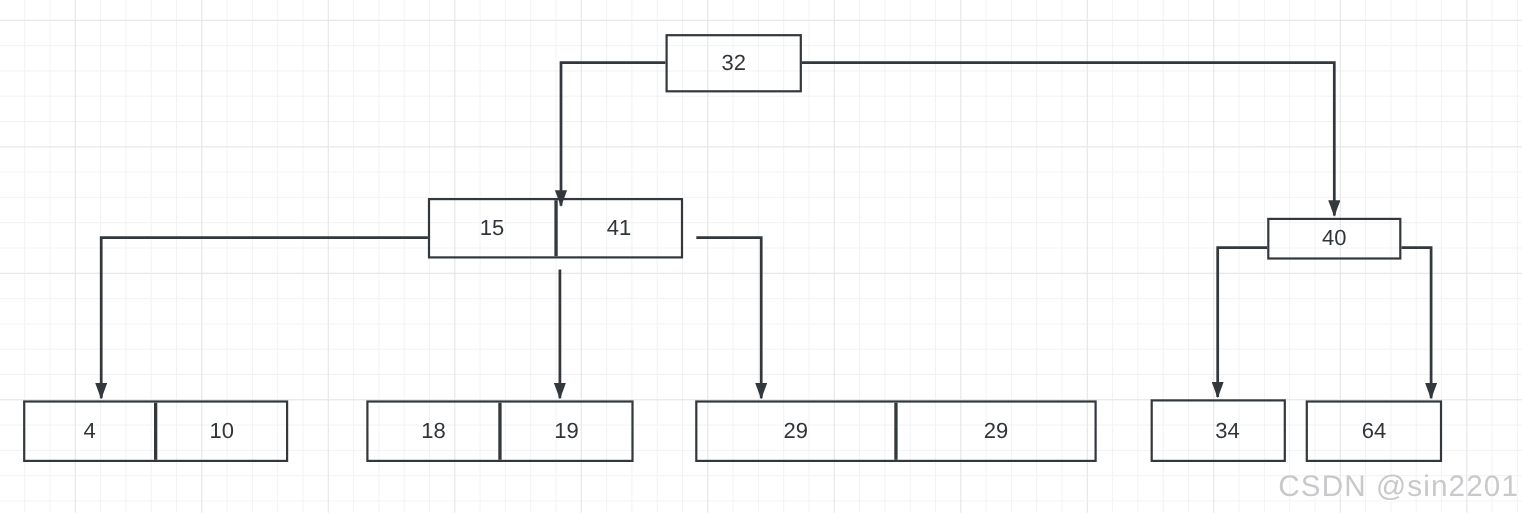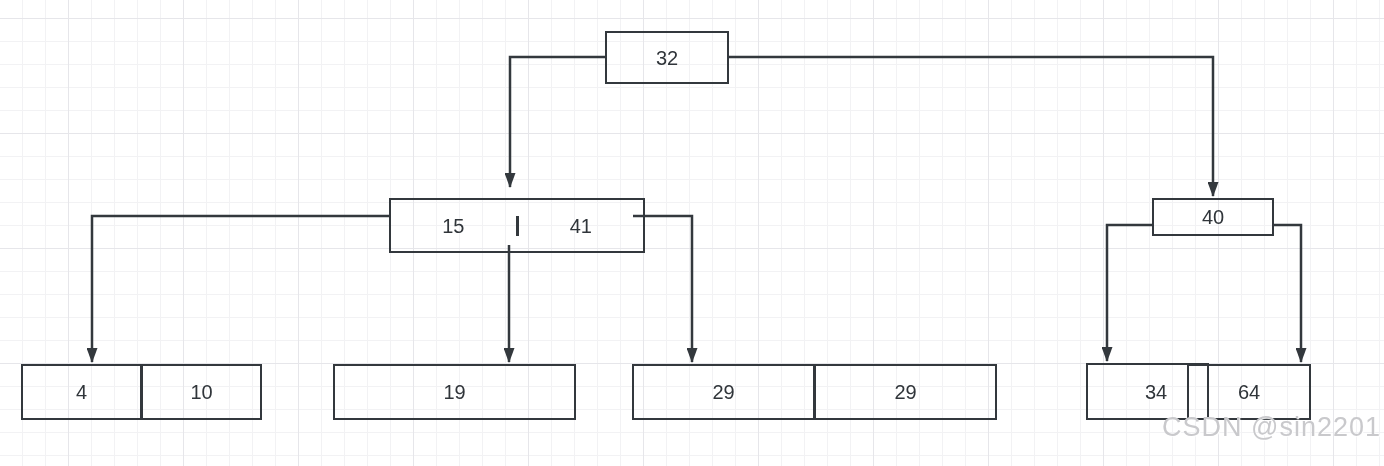--- a/index.html
+++ b/index.html
@@ -49,32 +49,32 @@
     color: #30353a;
     box-sizing: border-box;
     line-height: 1;
   }
   .node .cell + .cell {
     border-left: 3px solid #33383d;
   }
 
   
   .n-root   { left: 605px;  top: 31px;  width: 124px; height: 53px; }
-  .n-bleft  { left: 389px;  top: 198px; width: 256px; height: 55px; align-items: center; }
+  .n-bleft  { left: 389px;  top: 180px; width: 232px; height: 55px; }
   .n-bright { left: 1152px; top: 198px; width: 122px; height: 38px; }
   .n-leaf1  { left: 21px;   top: 364px; width: 241px; height: 56px; }
   .n-leaf2  { left: 333px;  top: 364px; width: 243px; height: 56px; }
   .n-leaf3  { left: 632px;  top: 364px; width: 365px; height: 56px; }
-  .n-leaf4  { left: 1086px; top: 363px; width: 123px; height: 57px; padding-left: 17px; }
+  .n-leaf4  { left: 1046px; top: 363px; width: 123px; height: 57px; padding-left: 17px; }
   .n-leaf5  { left: 1187px; top: 364px; width: 124px; height: 56px; }
 
   .watermark {
     position: absolute;
     right: 3px;
-    top: 412px;
+    top: 427px;
     font-size: 27px;
     letter-spacing: 1px;
     color: #c9c9cc;
     text-shadow: 1px 1px 1px #ffffff;
     white-space: nowrap;
     user-select: none;
   }
 </style>
 </head>
 <body>
@@ -108,20 +108,21 @@
   <div class="node n-bright">
     <div class="cell">40</div>
   </div>
 
   <div class="node n-leaf1">
     <div class="cell">4</div>
     <div class="cell">10</div>
   </div>
 
   <div class="node n-leaf2">
+    <div class="cell">18</div>
     <div class="cell">19</div>
   </div>
 
   <div class="node n-leaf3">
     <div class="cell">29</div>
     <div class="cell">29</div>
   </div>
 
   <div class="node n-leaf4">
     <div class="cell">34</div>

